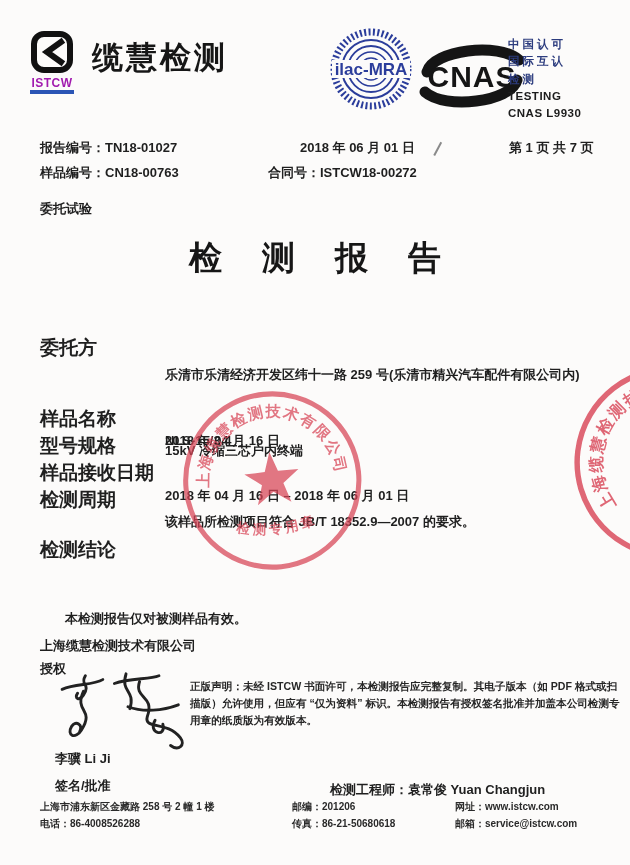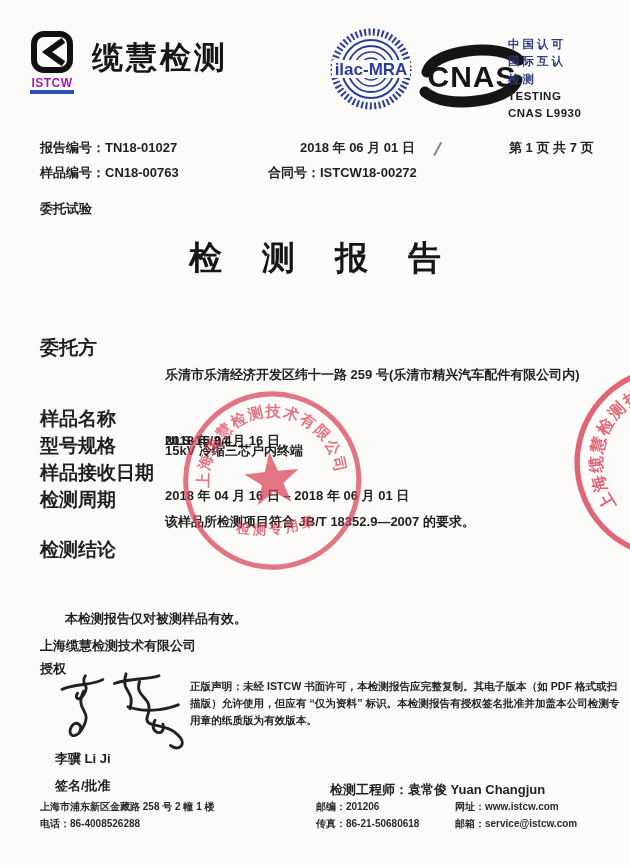--- a/index.html
+++ b/index.html
@@ -187,21 +187,21 @@
   <div class="abs small-note" style="left:55px; top:777px;">签名/批准</div>
 
   <div class="abs" style="left:330px; top:780px;">
     <span class="small-note">检测工程师：</span><span class="small-note">袁常俊 Yuan Changjun</span>
   </div>
 
   <div class="abs footer-text" style="left:40px; top:798px;">
     <div>上海市浦东新区金藏路 258 号 2 幢 1 楼</div>
     <div>电话：86-4008526288</div>
   </div>
-  <div class="abs footer-text" style="left:316px; top:798px;">
+  <div class="abs footer-text" style="left:292px; top:798px;">
     <div>邮编：201206</div>
     <div>传真：86-21-50680618</div>
   </div>
   <div class="abs footer-text" style="left:455px; top:798px;">
     <div>网址：www.istcw.com</div>
     <div>邮箱：service@istcw.com</div>
   </div>
 
 </div>
 

